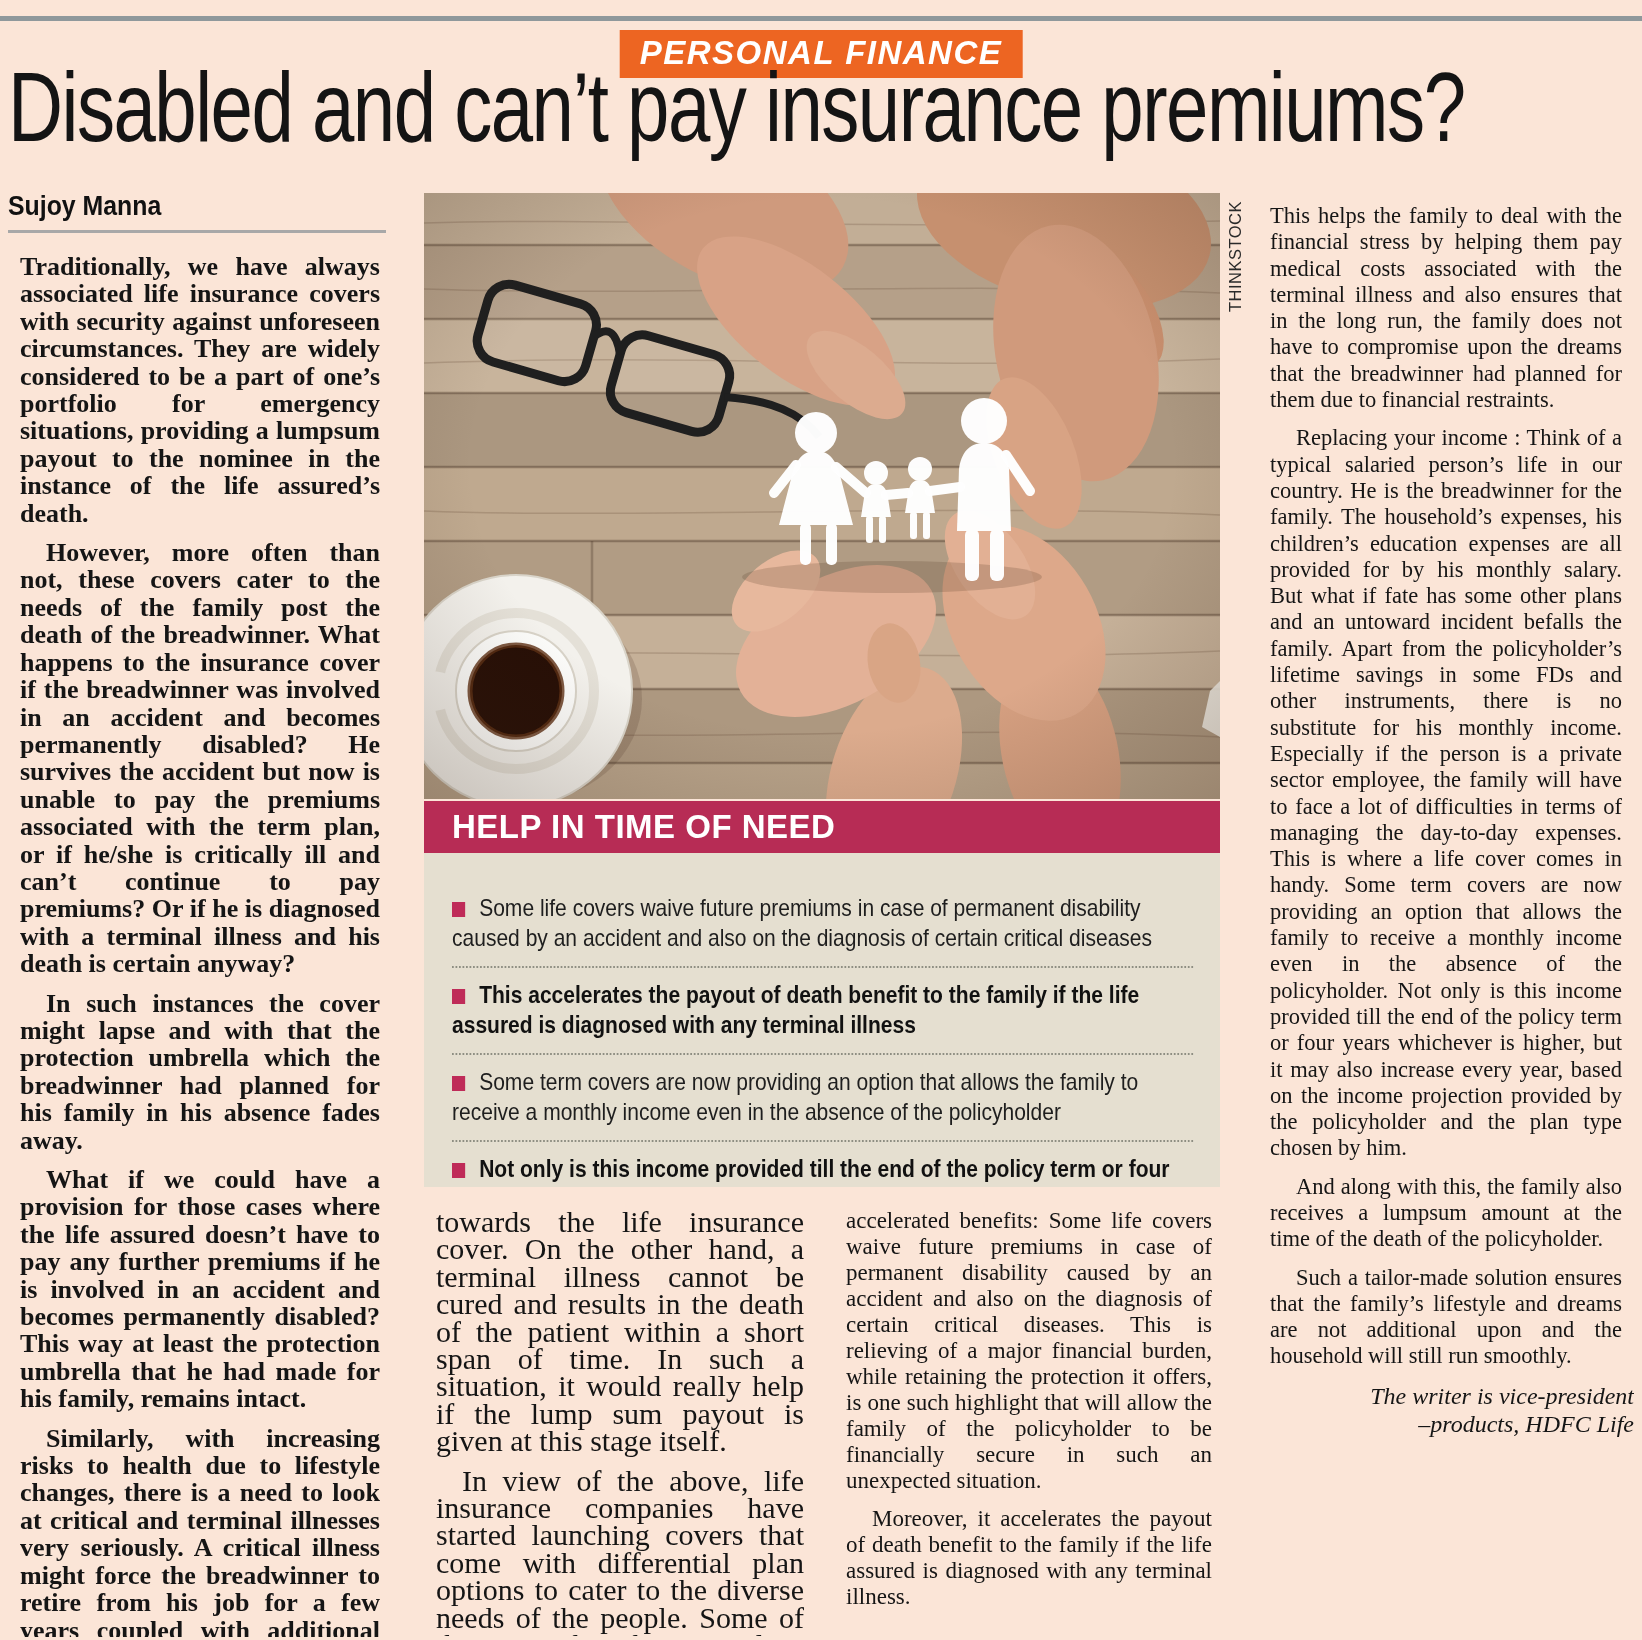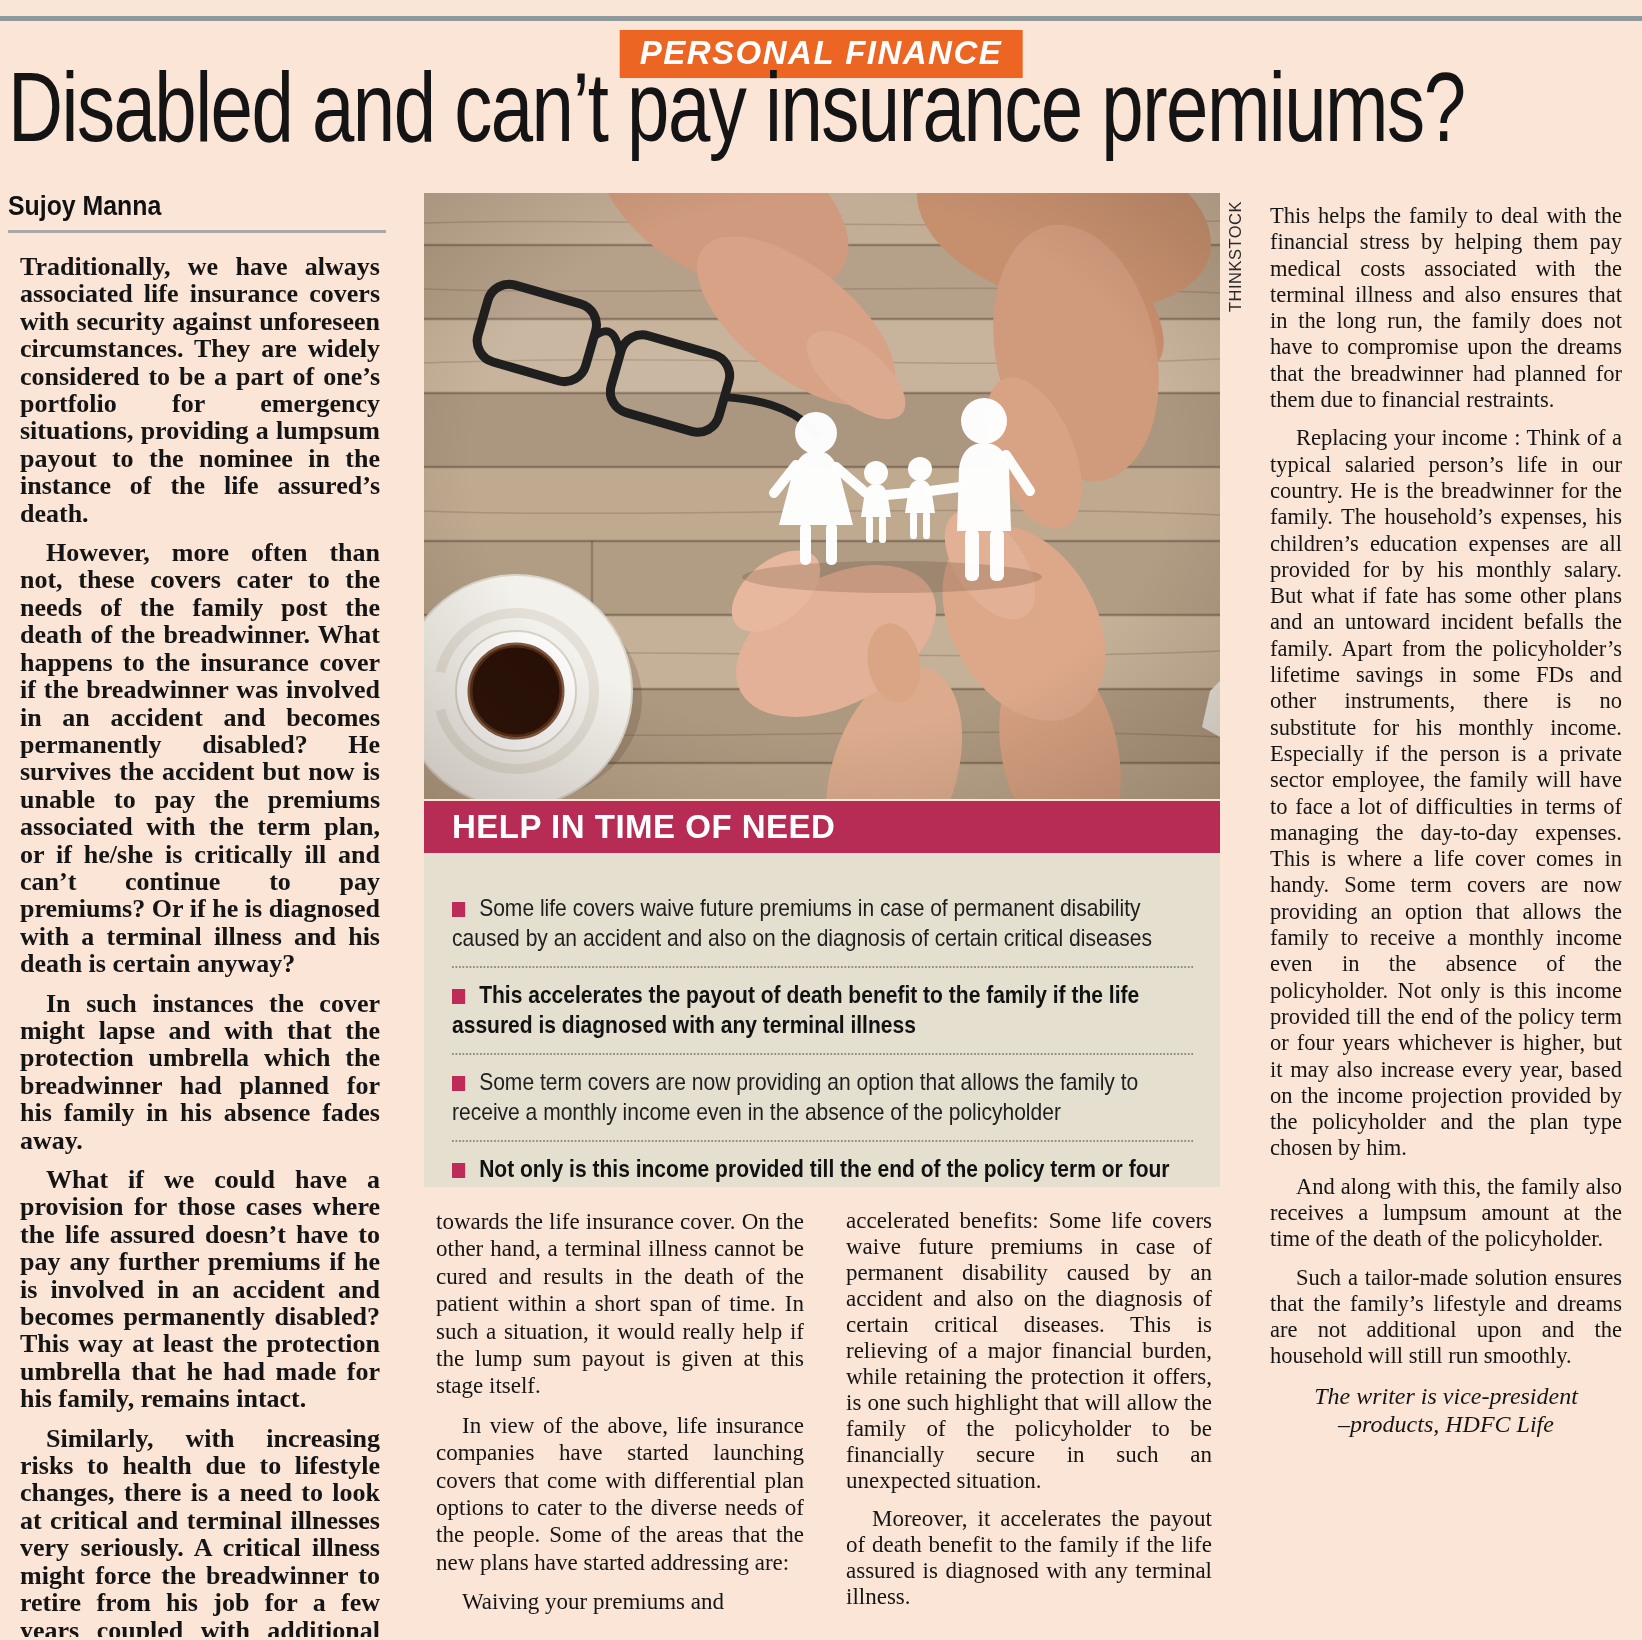--- a/index.html
+++ b/index.html
@@ -20,25 +20,25 @@
   .byline{position:absolute;left:8px;top:191px;font-family:"Liberation Sans",sans-serif;
     font-weight:bold;font-size:27px;color:#111;transform:scaleX(0.92);transform-origin:left top;}
   .byline-rule{position:absolute;left:8px;top:230px;width:378px;height:3px;background:#a8a8a8;}
 
   .bodycol{position:absolute;overflow:hidden;color:#151515;text-align:justify;
     font-family:"Liberation Serif",serif;hyphens:auto;-webkit-hyphens:auto;}
   .bodycol p{margin:12px;}
   .bodycol p + p{text-indent:26px;}
 
   .col-left{left:8px;top:241px;width:384px;height:1396px;font-size:26px;line-height:27.4px;font-weight:bold;}
-  .col-a{left:424px;top:1196px;width:392px;height:440px;font-size:23px;line-height:27.4px;}
+  .col-a{left:424px;top:1196px;width:392px;height:440px;font-size:30px;line-height:27.4px;}
   .col-b{left:834px;top:1196px;width:390px;height:440px;font-size:23px;line-height:26px;}
   .col-right{left:1258px;top:191px;width:376px;height:1449px;font-size:22.5px;line-height:26.3px;}
 
-  .signoff{margin-top:0;text-align:center;font-style:italic;font-size:24px;line-height:28px;}
+  .signoff{margin-top:0;text-align:right;font-style:italic;font-size:24px;line-height:28px;}
 
   .photo{position:absolute;left:424px;top:193px;width:796px;height:606px;}
   .photo svg{display:block;}
 
   .credit{position:absolute;left:1226px;top:312px;transform:rotate(-90deg);
     transform-origin:0 0;font-family:"Liberation Sans",sans-serif;font-size:16.5px;
     letter-spacing:0.5px;color:#2a2a2a;white-space:nowrap;}
 
   .infobox{position:absolute;left:424px;top:801px;width:796px;}
   .infobox-title{height:52px;line-height:52px;background:#b72c55;color:#ffffff;

